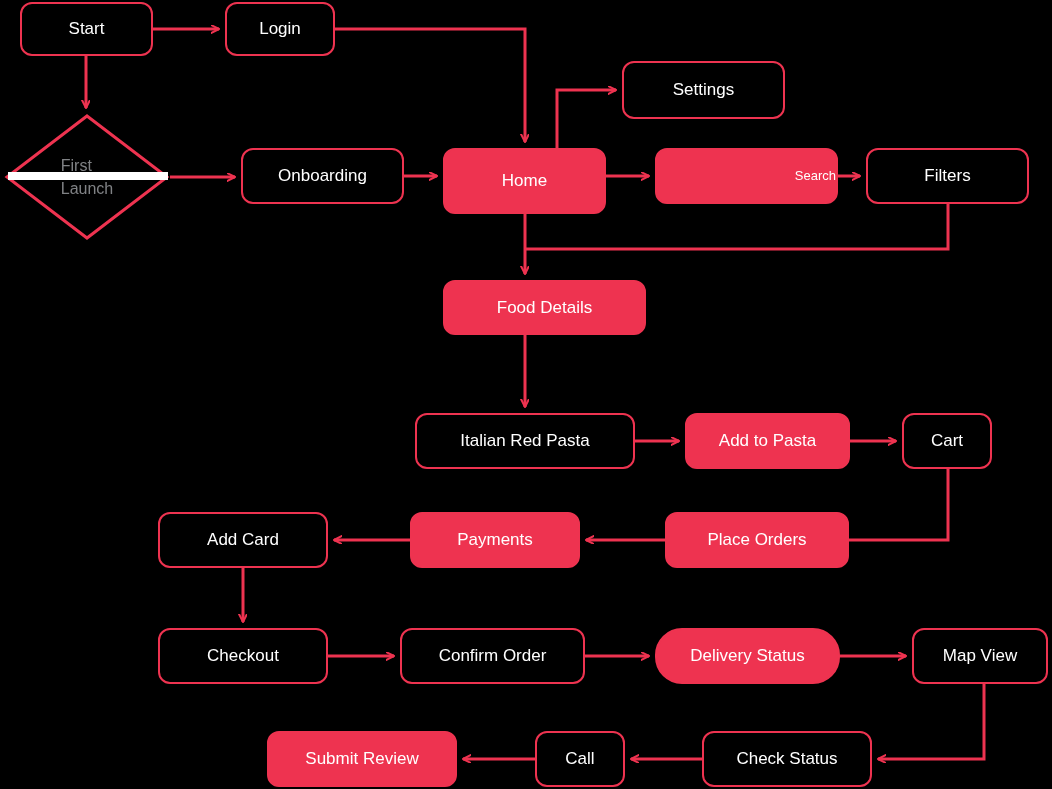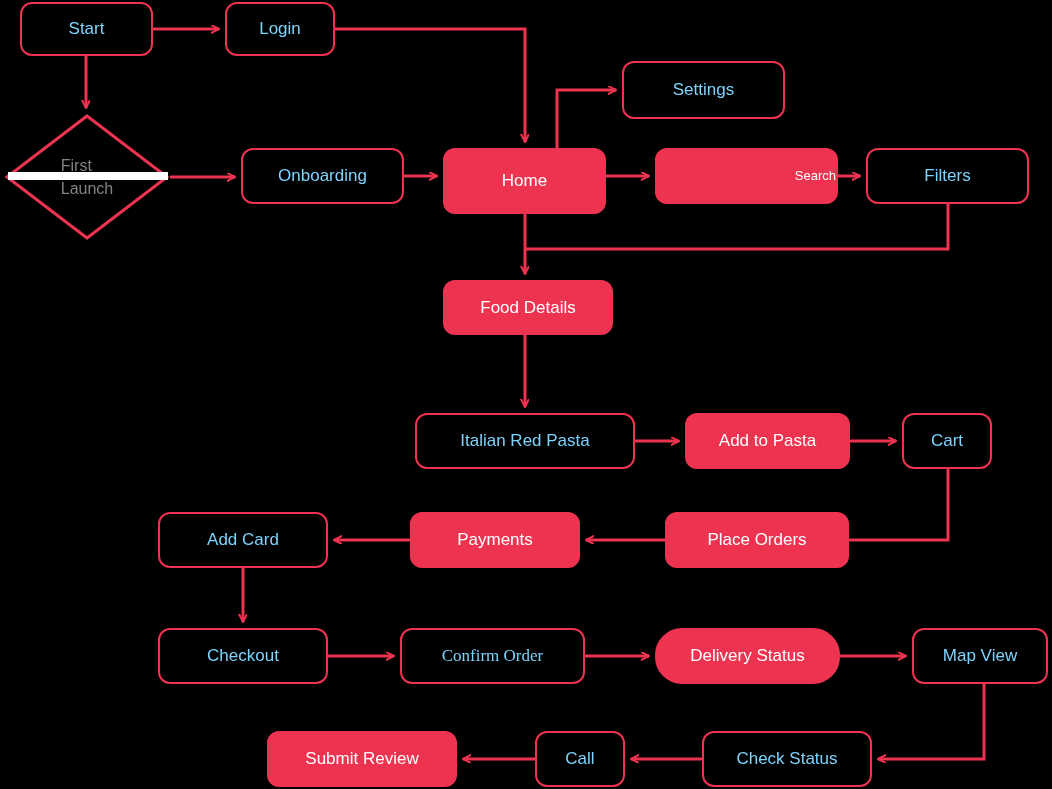--- a/index.html
+++ b/index.html
@@ -39,21 +39,21 @@
     user-select: none;
   }
   .node.filled {
     background: #EE3350;
     border: 2px solid #EE3350;
     color: #FFFFFF;
   }
   .node.outlined {
     background: #000000;
     border: 2px solid #EE3350;
-    color: #7dd3fc;
+    color: #ffffff;
   }
   .node.diamond {
     background: transparent;
     border: none;
     color: #808285;
     border-radius: 0;
     flex-direction: column;
   }
   .diamond-shape {
     position: absolute;
@@ -139,21 +139,21 @@
       </div>
       <div class="node filled" style="left: 443px; top: 148px; width: 163px; height: 66px; font-size: 17px;">
         <span>Home</span>
       </div>
       <div class="node filled" style="left: 655px; top: 148px; width: 183px; height: 56px; font-size: 13px; justify-content: flex-end;">
         <span>Search</span>
       </div>
       <div class="node outlined" style="left: 866px; top: 148px; width: 163px; height: 56px; font-size: 17px;">
         <span>Filters</span>
       </div>
-      <div class="node filled" style="left: 443px; top: 280px; width: 170px; height: 55px; font-size: 17px;">
+      <div class="node filled" style="left: 443px; top: 280px; width: 203px; height: 55px; font-size: 17px;">
         <span>Food Details</span>
       </div>
       <div class="node outlined" style="left: 415px; top: 413px; width: 220px; height: 56px; font-size: 17px;">
         <span>Italian Red Pasta</span>
       </div>
       <div class="node filled" style="left: 685px; top: 413px; width: 165px; height: 56px; font-size: 17px;">
         <span>Add to Pasta</span>
       </div>
       <div class="node outlined" style="left: 902px; top: 413px; width: 90px; height: 56px; font-size: 17px;">
         <span>Cart</span>
@@ -163,21 +163,21 @@
       </div>
       <div class="node filled" style="left: 410px; top: 512px; width: 170px; height: 56px; font-size: 17px;">
         <span>Payments</span>
       </div>
       <div class="node filled" style="left: 665px; top: 512px; width: 184px; height: 56px; font-size: 17px;">
         <span>Place Orders</span>
       </div>
       <div class="node outlined" style="left: 158px; top: 628px; width: 170px; height: 56px; font-size: 17px;">
         <span>Checkout</span>
       </div>
-      <div class="node outlined" style="left: 400px; top: 628px; width: 185px; height: 56px; font-size: 17px; font-family: Liberation Serif, serif;">
+      <div class="node outlined" style="left: 400px; top: 628px; width: 185px; height: 56px; font-size: 17px;">
         <span>Confirm Order</span>
       </div>
       <div class="node filled" style="left: 655px; top: 628px; width: 185px; height: 56px; font-size: 17px; border-radius: 27px;">
         <span>Delivery Status</span>
       </div>
       <div class="node outlined" style="left: 912px; top: 628px; width: 136px; height: 56px; font-size: 17px;">
         <span>Map View</span>
       </div>
       <div class="node filled" style="left: 267px; top: 731px; width: 190px; height: 56px; font-size: 17px;">
         <span>Submit Review</span>

